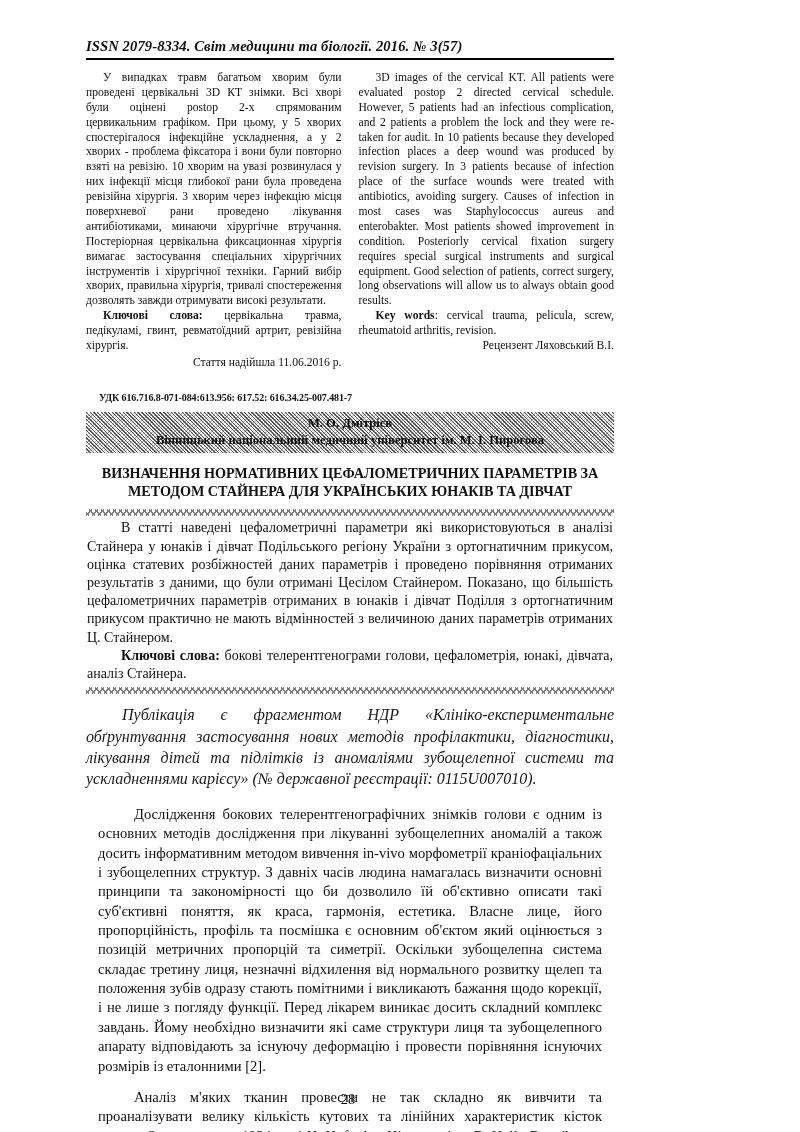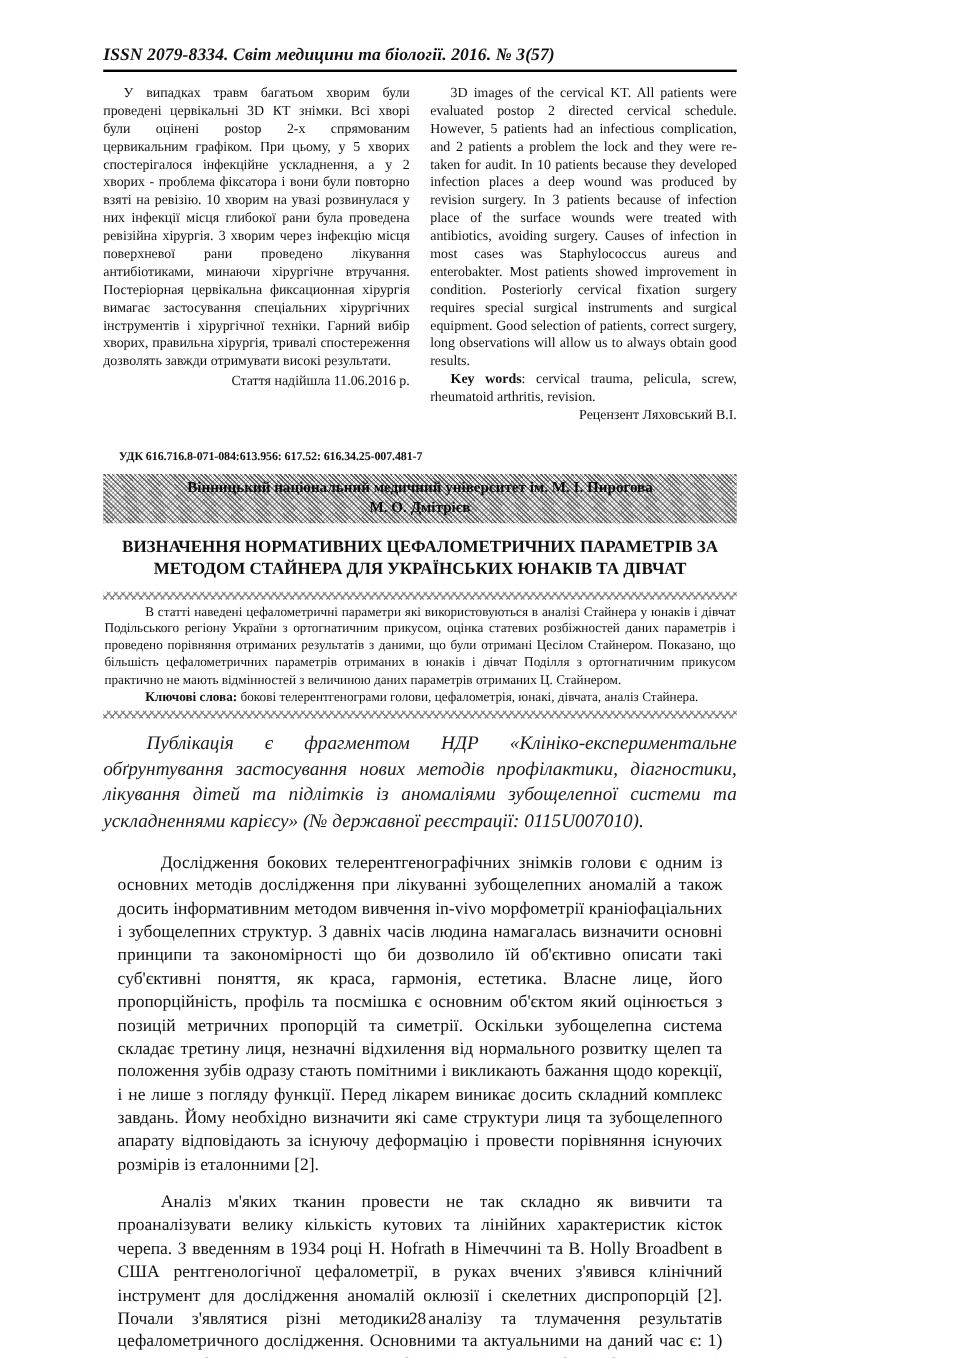--- a/index.html
+++ b/index.html
@@ -112,21 +112,21 @@
       linear-gradient(135deg, transparent 45%, #7d7d7d 45%, #7d7d7d 58%, transparent 58%),
       linear-gradient(45deg, transparent 45%, #7d7d7d 45%, #7d7d7d 58%, transparent 58%);
     background-position: 0 0, 3px 0;
   }
   .zig.tight { margin: 4px 0 5px 0; }
 
   
   .abstract p {
     margin: 0;
     text-align: justify;
-    font-size: 11px;
+    font-size: 14px;
     line-height: 1.30;
     text-indent: 34px;
     padding: 0 1px;
   }
 
   
   .note {
     margin: 10px 0 0 0;
     font-style: italic;
     font-weight: normal;
@@ -163,34 +163,35 @@
 <body>
 
 <div class="page">
 
   <div class="runhead">ISSN 2079-8334. Світ медицини та біології. 2016. № 3(57)</div>
   <div class="runhead-rule"></div>
 
   <div class="cols">
     <div class="col">
       <p>У випадках травм багатьом хворим були проведені цервікальні 3D КТ знімки. Всі хворі були оцінені postop 2-х спрямованим цервикальним графіком. При цьому, у 5 хворих спостерігалося інфекційне ускладнення, а у 2 хворих - проблема фіксатора і вони були повторно взяті на ревізію. 10 хворим на увазі розвинулася у них інфекції місця глибокої рани була проведена ревізійна хірургія. 3 хворим через інфекцію місця поверхневої рани проведено лікування антибіотиками, минаючи хірургічне втручання. Постеріорная цервікальна фиксационная хірургія вимагає застосування спеціальних хірургічних інструментів і хірургічної техніки. Гарний вибір хворих, правильна хірургія, тривалі спостереження дозволять завжди отримувати високі результати.</p>
+      <p class="kw"><b>Ключові слова:</b><span> цервікальна травма, педікуламі, гвинт, ревматоїдний артрит, ревізійна хірургія.</span></p>
       <div class="sig">Стаття надійшла 11.06.2016 р.</div>
     </div>
     <div class="col">
       <p>3D images of the cervical KT. All patients were evaluated postop 2 directed cervical schedule. However, 5 patients had an infectious complication, and 2 patients a problem the lock and they were re-taken for audit. In 10 patients because they developed infection places a deep wound was produced by revision surgery. In 3 patients because of infection place of the surface wounds were treated with antibiotics, avoiding surgery. Causes of infection in most cases was Staphylococcus aureus and enterobakter. Most patients showed improvement in condition. Posteriorly cervical fixation surgery requires special surgical instruments and surgical equipment. Good selection of patients, correct surgery, long observations will allow us to always obtain good results.</p>
       <p class="kw"><b>Key words</b><span>: cervical trauma, pelicula, screw, rheumatoid arthritis, revision.</span></p>
       <div class="sig sig-tight">Рецензент Ляховський В.І.</div>
     </div>
   </div>
 
   <div class="udk">УДК 616.716.8-071-084:613.956: 617.52: 616.34.25-007.481-7</div>
 
   <div class="banner">
+    <span class="line">М. О. Дмітрієв</span>
     <span class="line">Вінницький національний медичний університет ім. М. І. Пирогова</span>
-    <span class="line">М. О. Дмітрієв</span>
   </div>
 
   <div class="title">
     <span class="line">ВИЗНАЧЕННЯ НОРМАТИВНИХ ЦЕФАЛОМЕТРИЧНИХ ПАРАМЕТРІВ ЗА МЕТОДОМ</span>
     <span class="line">СТАЙНЕРА ДЛЯ УКРАЇНСЬКИХ ЮНАКІВ ТА ДІВЧАТ</span>
   </div>
 
   <div class="zig"></div>
 
   <div class="abstract">

